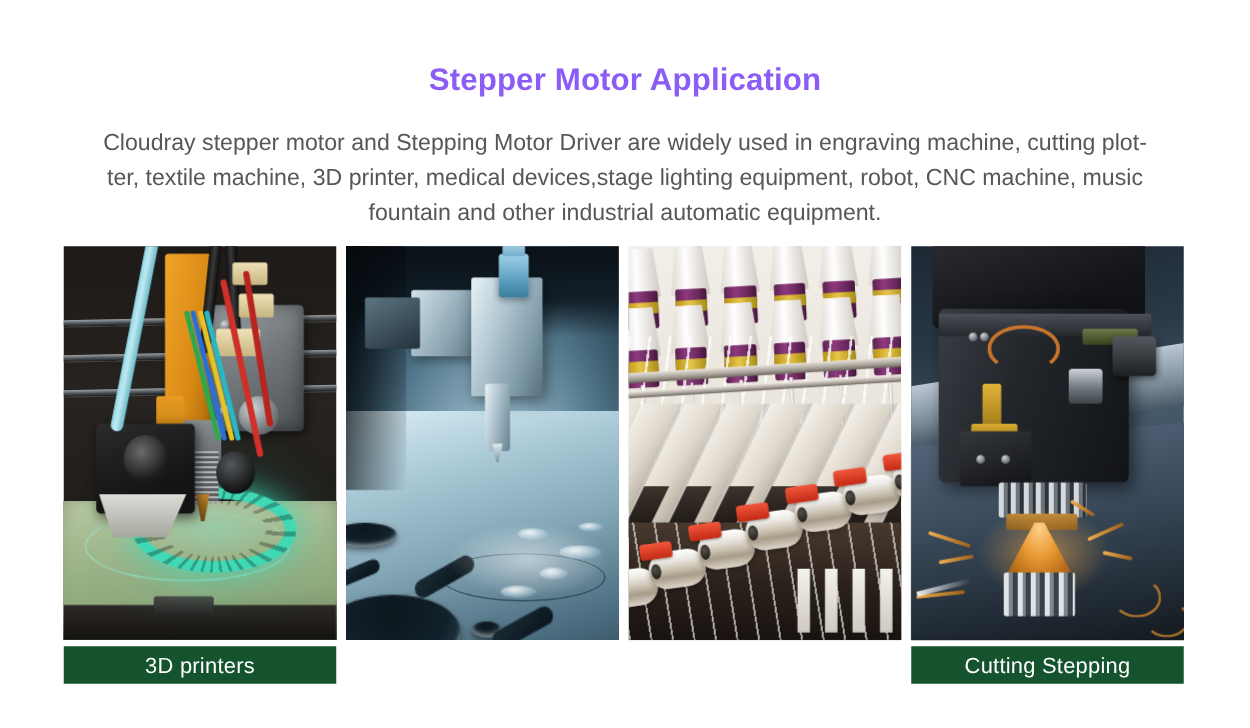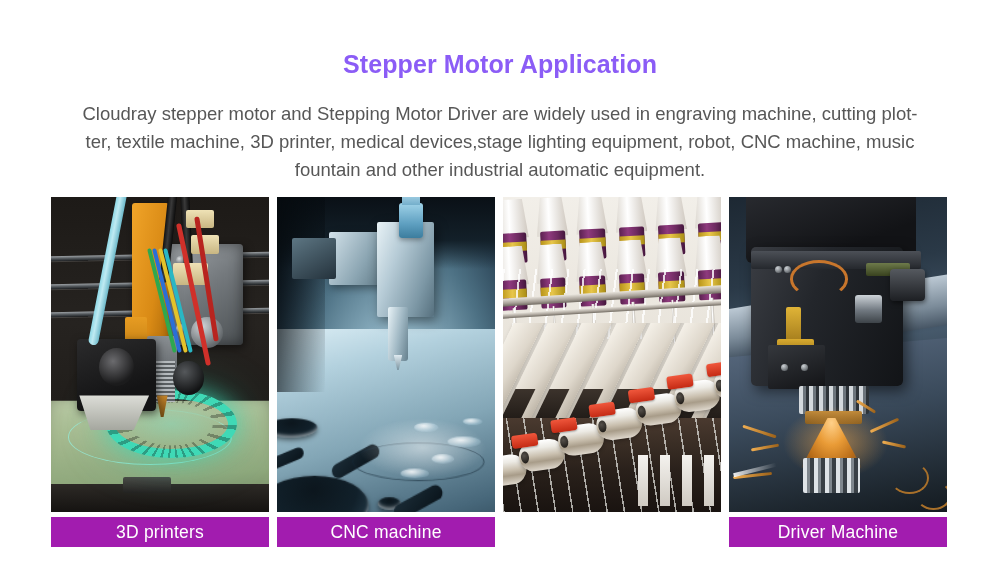--- a/index.html
+++ b/index.html
@@ -65,21 +65,21 @@
     position: relative;
     width: 218px;
     height: 315px;
     overflow: hidden;
     background: #111;
   }
   .caption {
     margin-top: 5px;
     height: 30px;
     line-height: 30px;
-    background: #a21caf;
+    background: #14532d;
     color: #ffffff;
     text-align: center;
     font-size: 17.5px;
     letter-spacing: 0.2px;
   }
 
   
   .p1 {
     background:
       linear-gradient(180deg,#1d1a17 0%, #262320 40%, #1a1714 100%);
@@ -606,21 +606,20 @@
         </div>
         <div class="topDark"></div>
         <div class="sideDark"></div>
         <div class="spindleArm"></div>
         <div class="armBlk"></div>
         <div class="spindleBody"></div>
         <div class="capBlue"></div>
         <div class="quill"></div>
         <div class="bit"></div>
       </div>
-      <div class="caption">CNC machine</div>
     </div>
 
     <div class="card">
       <div class="photo p3">
         <div class="spoolRow top">
           <div class="spool">
               <div class="spoolCone"></div>
               <div class="spoolCap"></div>
               <div class="spoolBand"></div>
               <div class="spoolStem"></div>
@@ -768,17 +767,17 @@
         <div class="chip ch1"></div>
         <div class="chip ch2"></div>
         <div class="chip ch3"></div>
         <div class="chip ch4"></div>
         <div class="chip ch5"></div>
         <div class="chip ch6"></div>
         <div class="curl cu1"></div>
         <div class="curl cu2"></div>
         <div class="whiteStreak"></div>
       </div>
-      <div class="caption">Driver Machine</div>
+      <div class="caption">Cutting Stepping</div>
     </div>
 
   </div>
 </div>
 
 </body></html>

